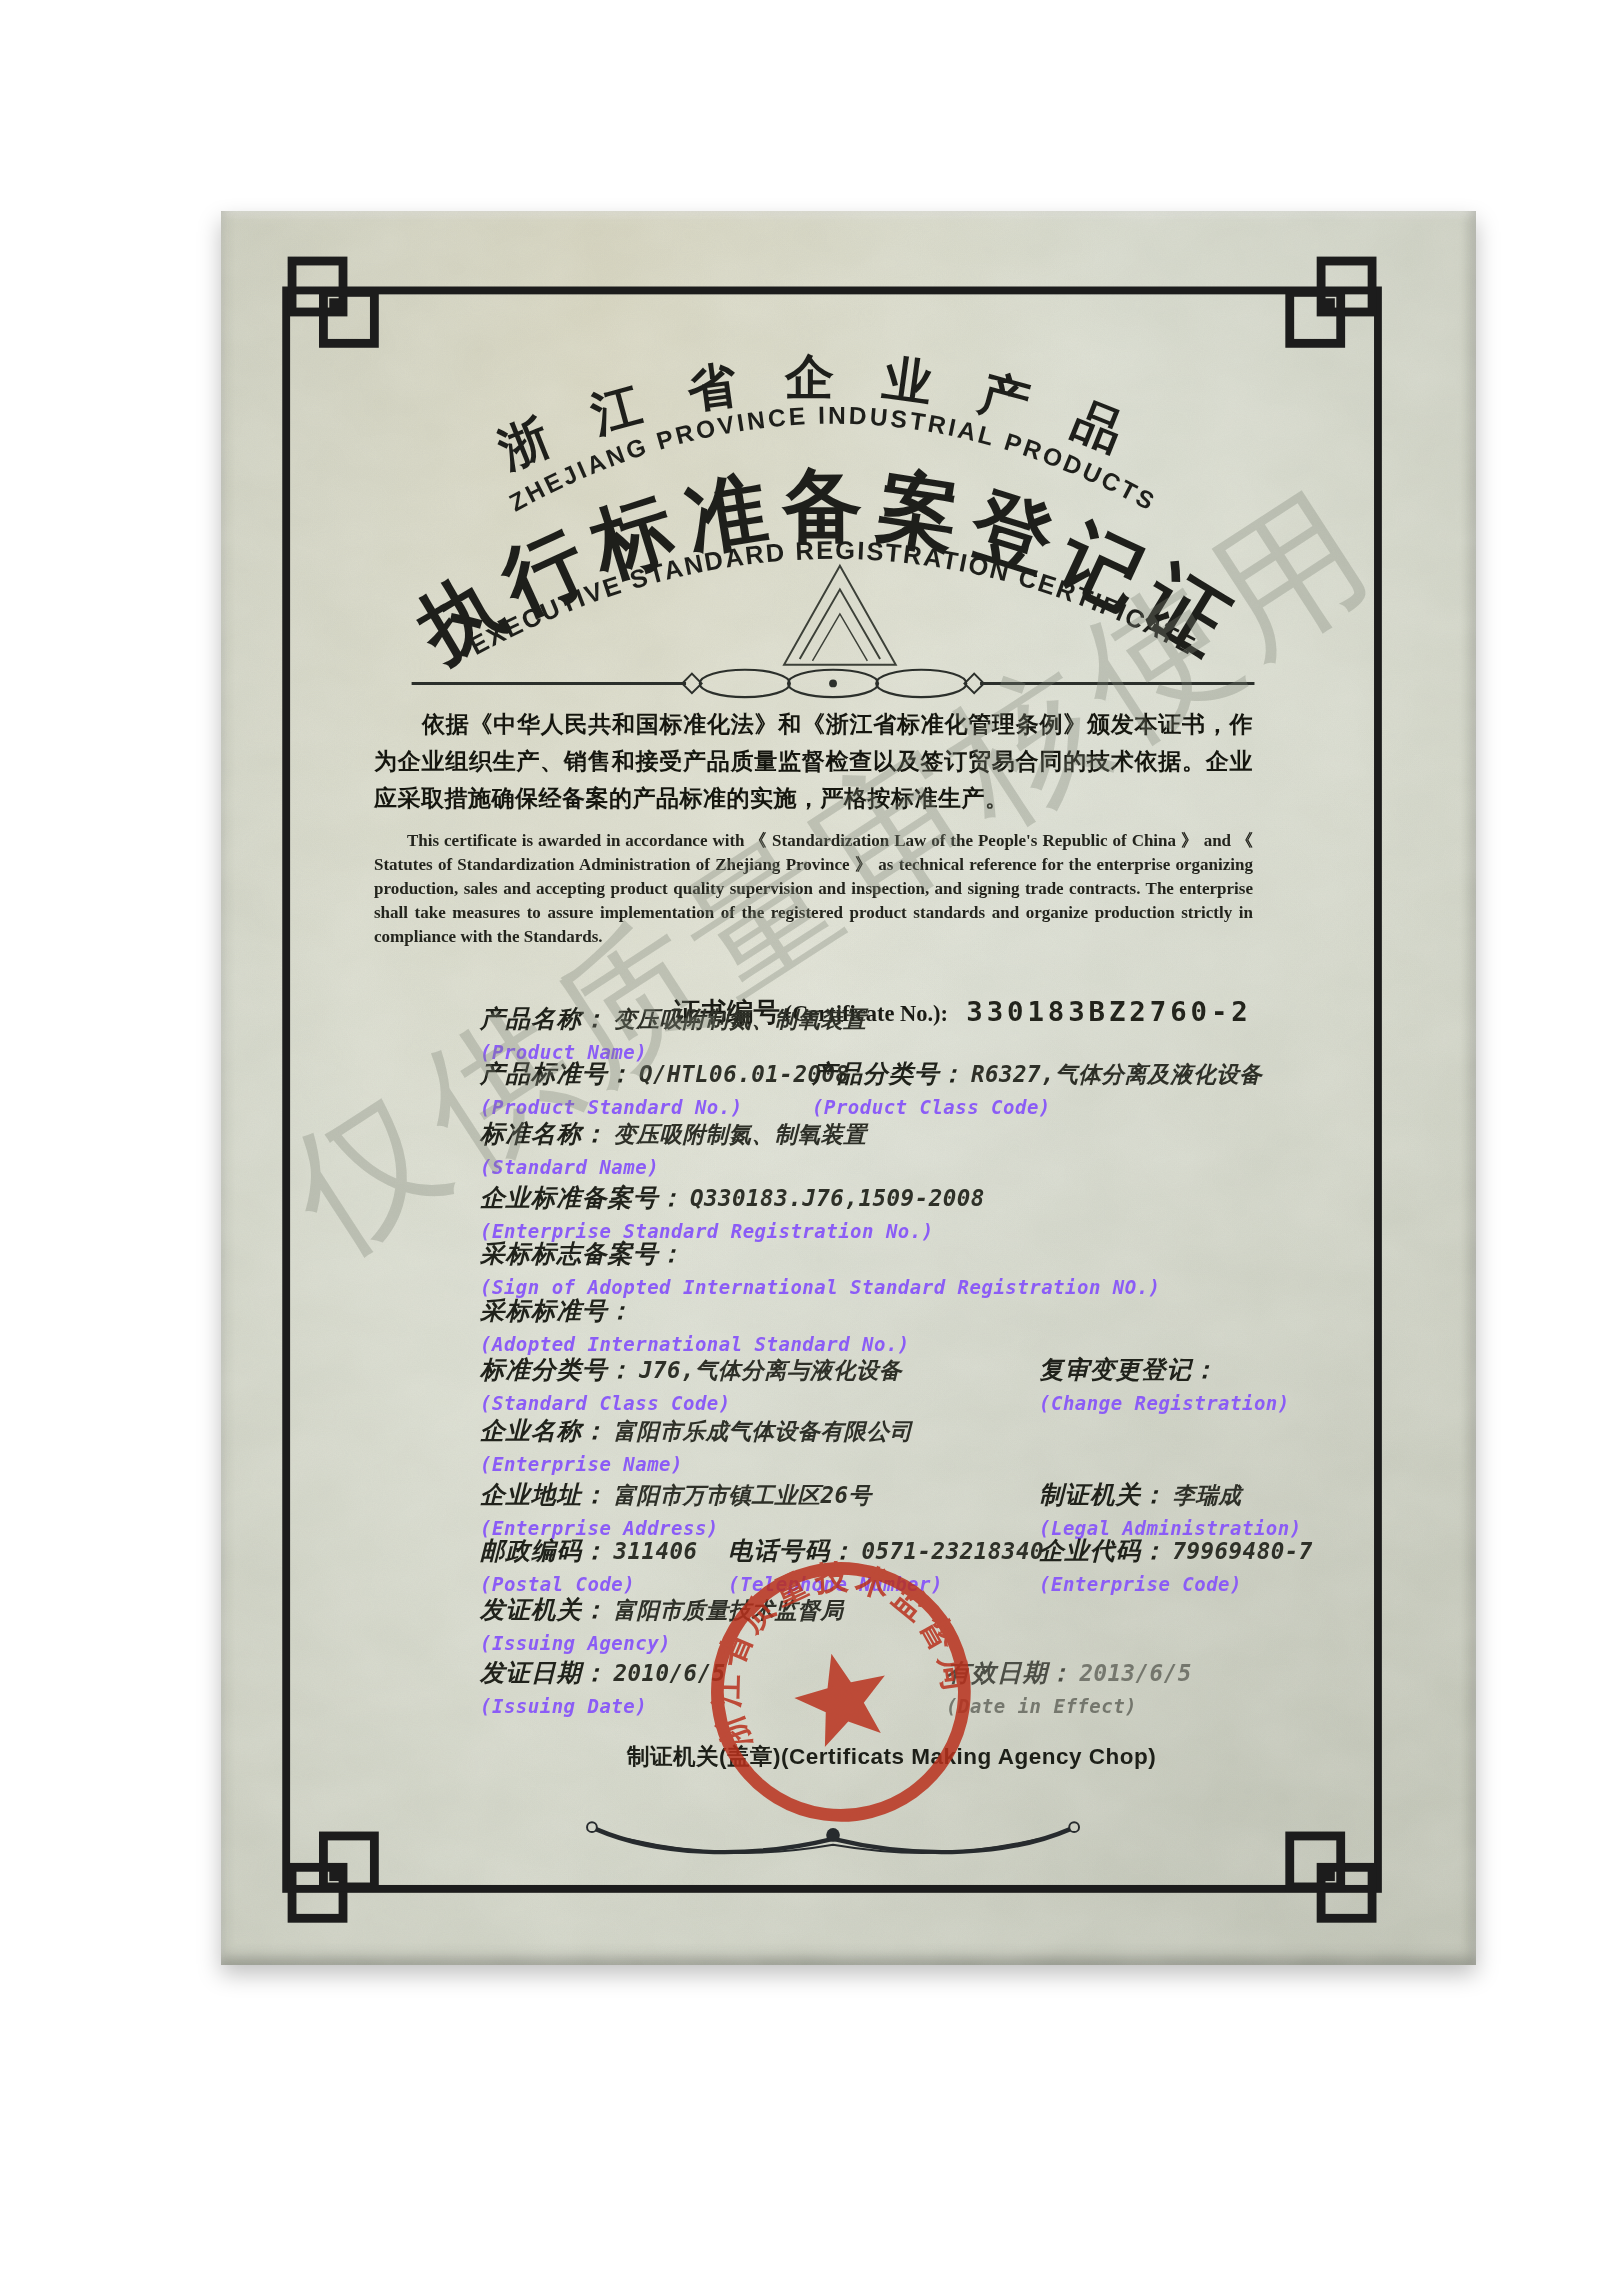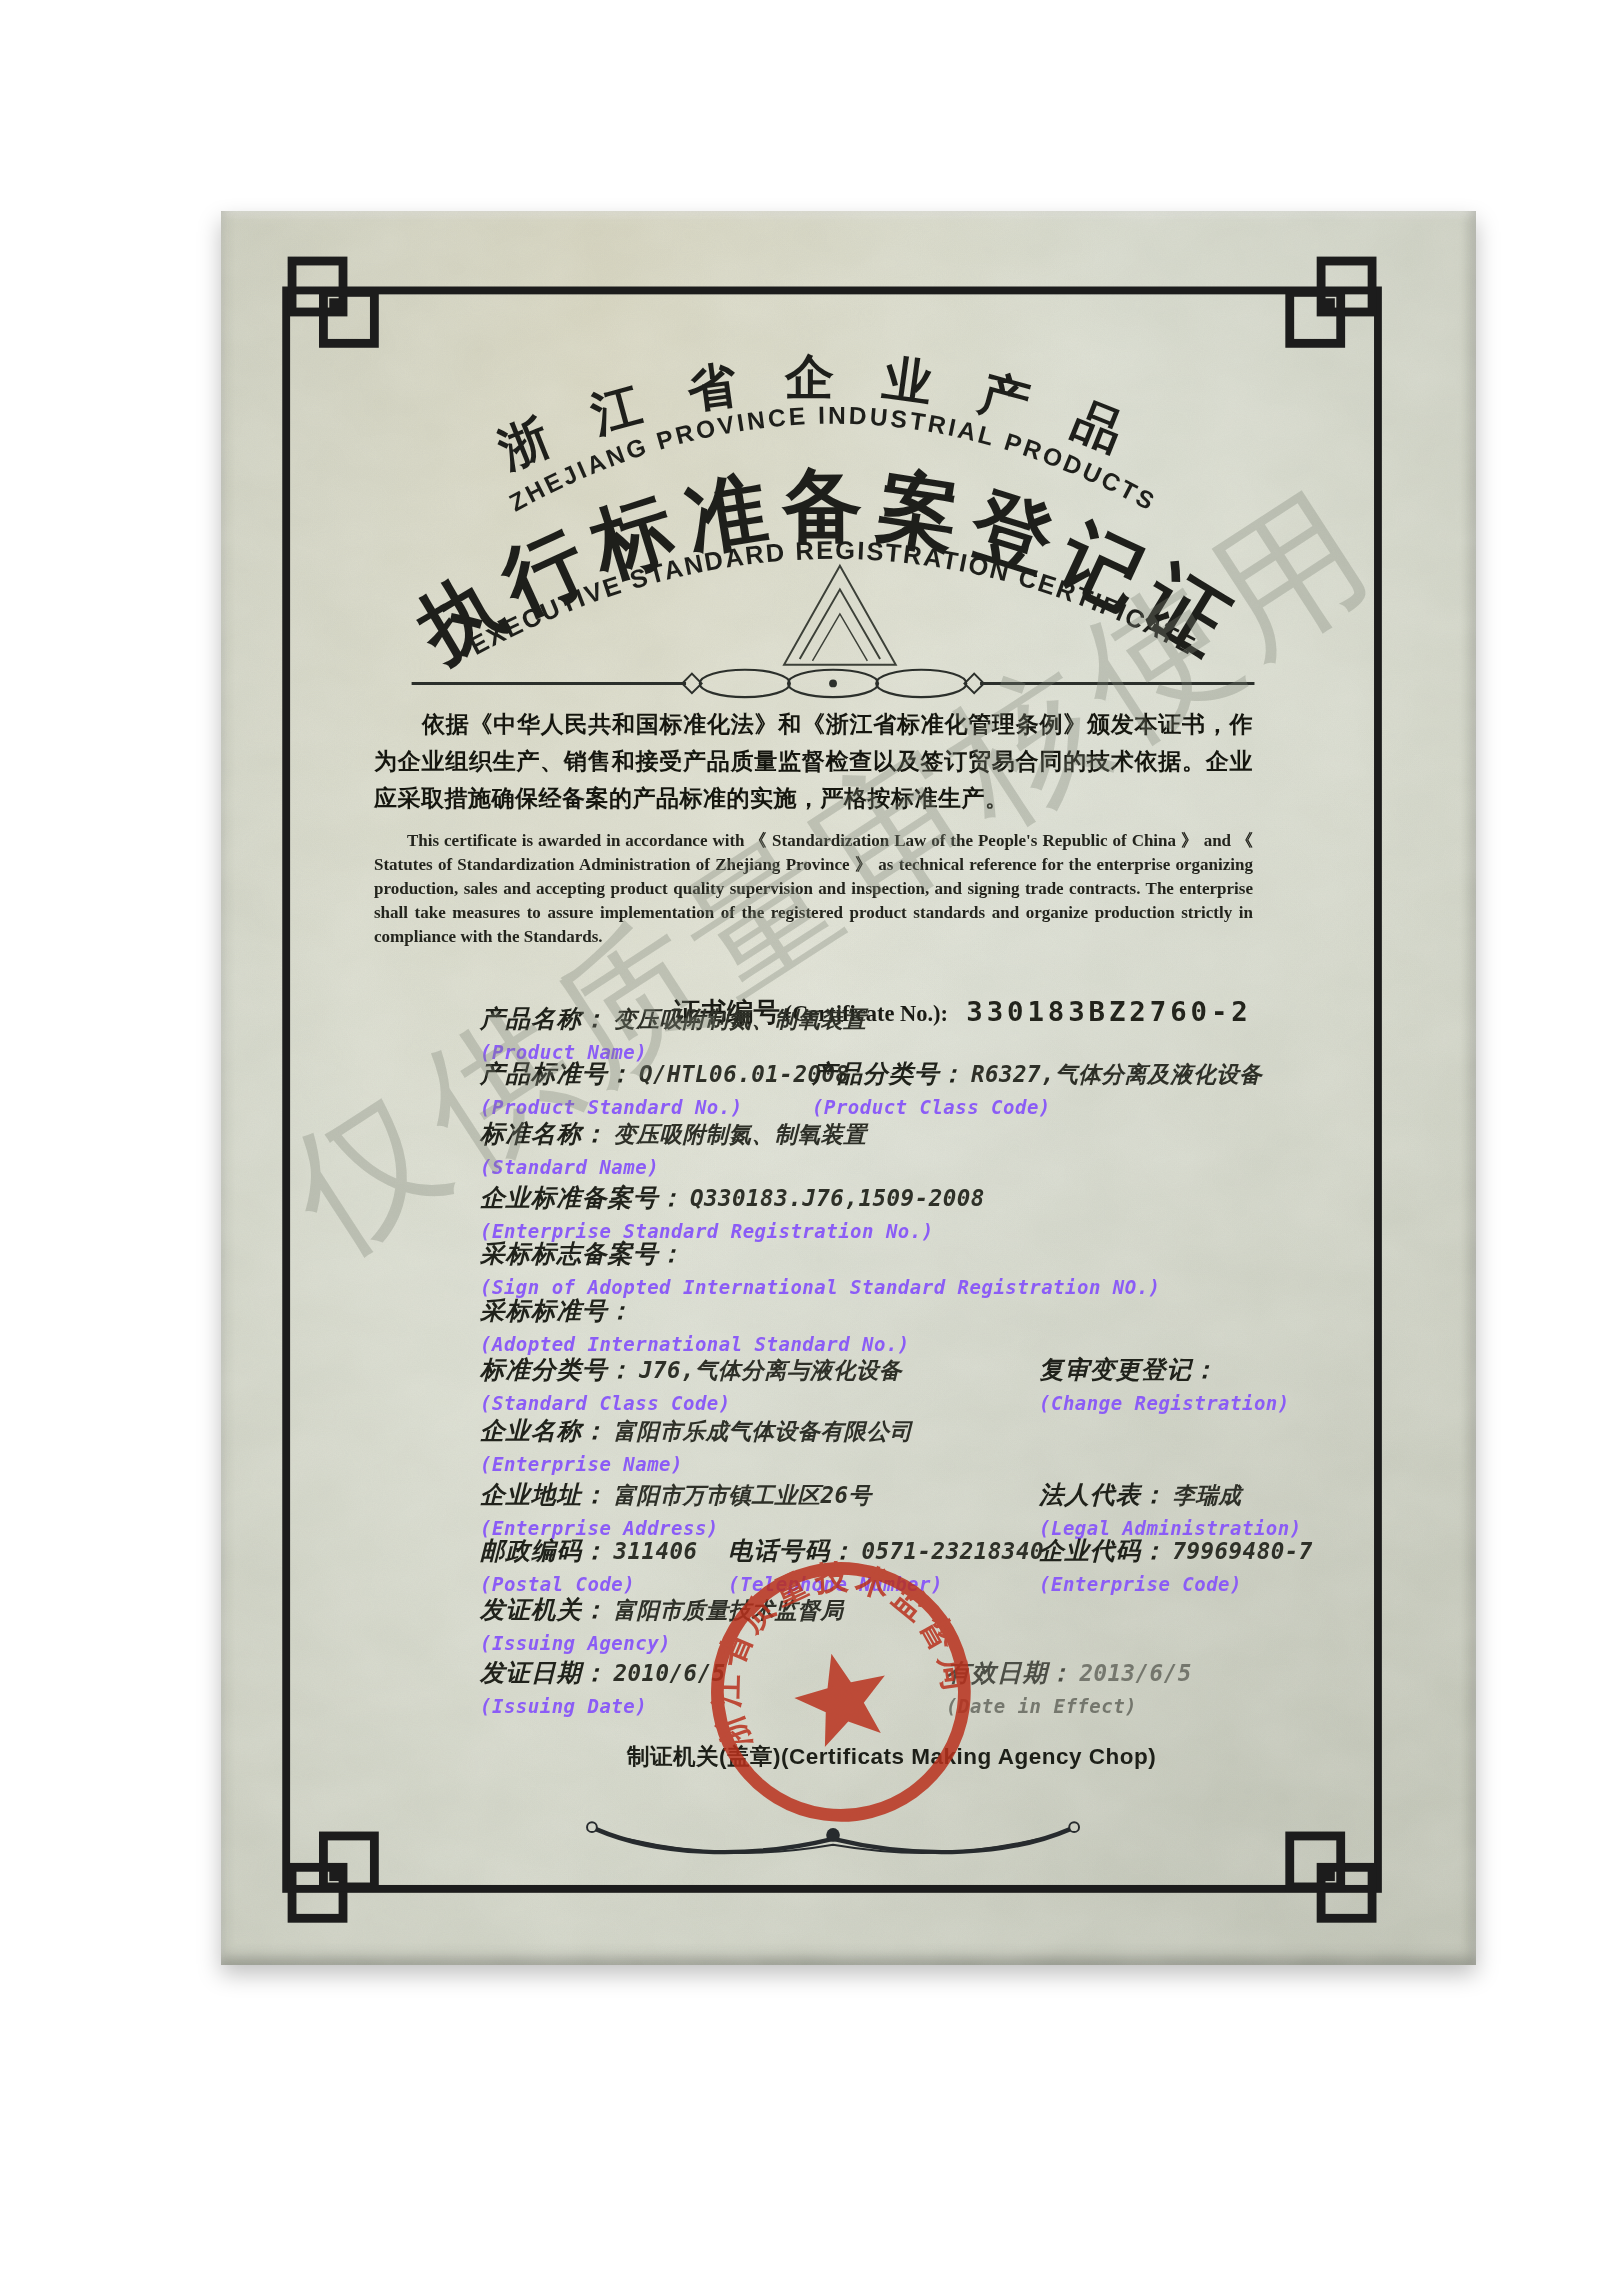--- a/index.html
+++ b/index.html
@@ -185,21 +185,21 @@
       <div><span class="flabel">企业名称：</span><span class="fval">富阳市乐成气体设备有限公司</span></div>
       <div class="fen">(Enterprise Name)</div>
     </div>
 
     <div class="field" style="left:480px;top:1478px">
       <div><span class="flabel">企业地址：</span><span class="fval">富阳市万市镇工业区26号</span></div>
       <div class="fen">(Enterprise Address)</div>
     </div>
 
     <div class="field" style="left:1039px;top:1478px">
-      <div><span class="flabel">法人代表：</span><span class="fval">李瑞成</span></div>
+      <div><span class="flabel">制证机关：</span><span class="fval">李瑞成</span></div>
       <div class="fen">(Legal Administration)</div>
     </div>
 
     <div class="field" style="left:480px;top:1534px">
       <div><span class="flabel">邮政编码：</span><span class="fval">311406</span></div>
       <div class="fen">(Postal Code)</div>
     </div>
 
     <div class="field" style="left:728px;top:1534px">
       <div><span class="flabel">电话号码：</span><span class="fval">0571-23218340</span></div>

